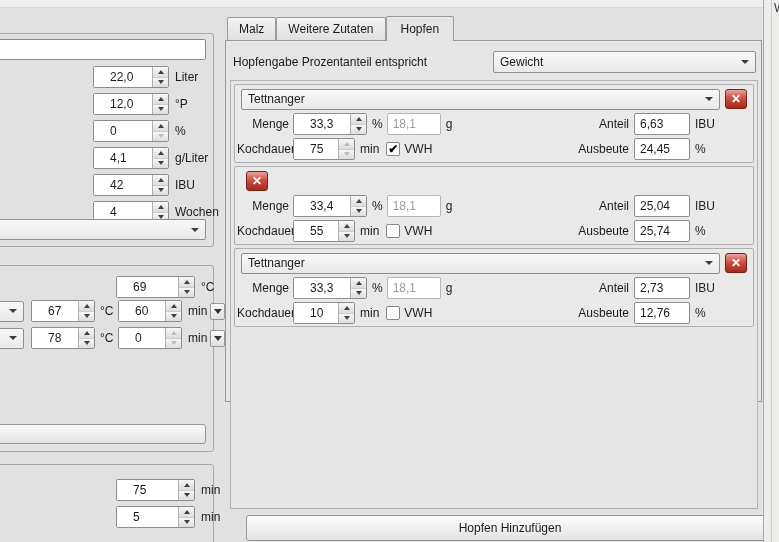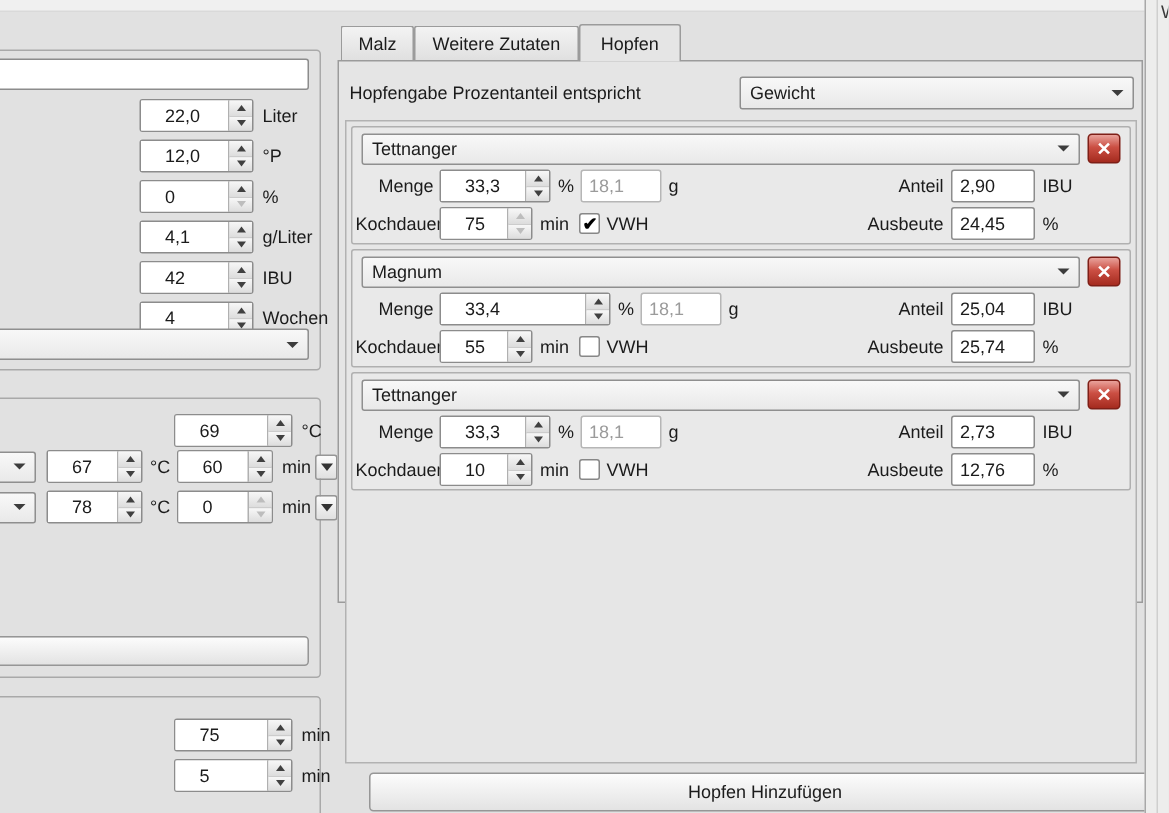--- a/index.html
+++ b/index.html
@@ -356,21 +356,21 @@
                 <span class="sb">
                   <i class="tri-dn"></i>
                 </span>
               </span>
           </span>
           <span class="unit">%</span>
           <span class="dis-field" style="margin-left:4px;width:54px;">18,1</span>
           <span class="unit">g</span>
           <span class="rgt">
             <span class="lbl">Anteil</span>
-            <span class="ro-field" style="margin-left:5px;width:56px;">2,90</span>
+            <span class="ro-field" style="margin-left:5px;width:56px;">6,63</span>
             <span class="unit" style="width:26px;">IBU</span>
           </span>
         </div>
         <div class="hb-row">
           <span class="hb-lbl">Kochdauer</span>
           <span class="spin dis" style="margin-left:4px;">
             <span class="spin-val v28">75</span>
             <span class="spin-btns">
                 <span class="sb up">
                   <i class="tri-up"></i>
@@ -388,31 +388,27 @@
           <span class="rgt">
             <span class="lbl">Ausbeute</span>
             <span class="ro-field" style="margin-left:5px;width:56px;">24,45</span>
             <span class="unit" style="width:26px;">%</span>
           </span>
         </div>
       </div>
 
       <div class="hopbox">
         <div class="hb-row1">
-          <div class="combo" style="flex:1;height:21px;">
-            <span class="combo-text">Magnum</span>
-            <span class="combo-arrow"></span>
-          </div>
           <button class="xbtn" style="margin-left:5px;">
               <span>✕</span>
             </button>
         </div>
         <div class="hb-row">
           <span class="hb-lbl">Menge</span>
-          <span class="spin" style="margin-left:4px;gap:40px;">
+          <span class="spin" style="margin-left:4px;">
             <span class="spin-val v40">33,4</span>
             <span class="spin-btns">
                 <span class="sb up">
                   <i class="tri-up"></i>
                 </span>
                 <span class="sb">
                   <i class="tri-dn"></i>
                 </span>
               </span>
           </span>

